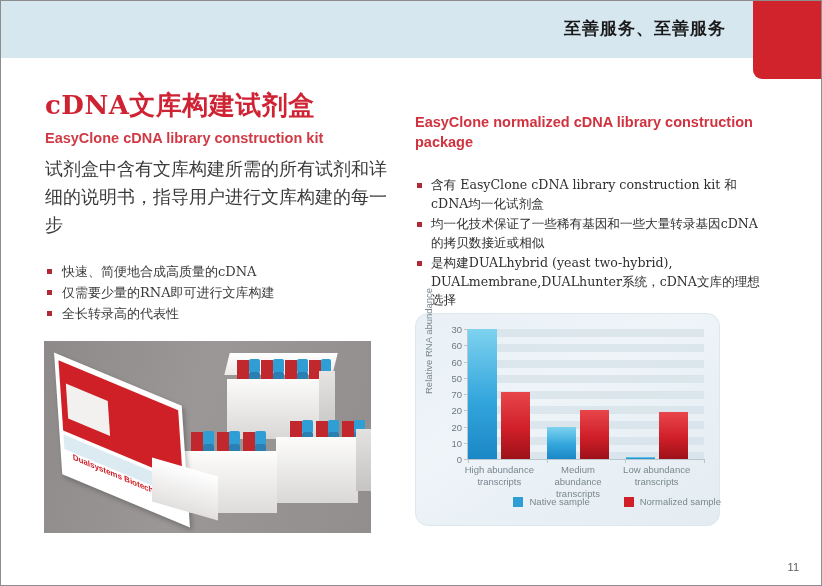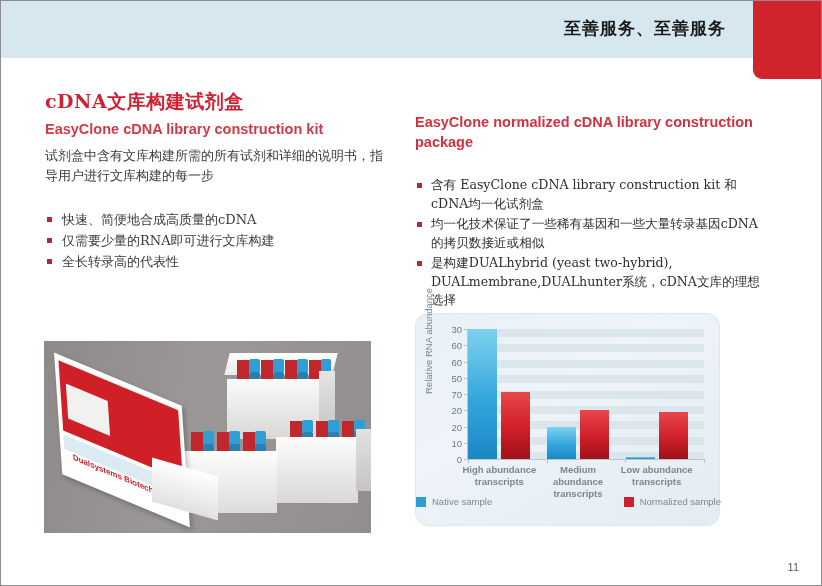--- a/index.html
+++ b/index.html
@@ -35,31 +35,31 @@
     background: #d0232b;
     border-bottom-left-radius: 9px;
   }
 
   
   #left-col {
     position: absolute; left: 44px; top: 88px; width: 350px;
   }
   .title-cn {
     font-family: "DejaVu Serif", "Liberation Serif", serif;
-    font-size: 19px; font-weight: 700; color: #cf2233;
+    font-size: 26px; font-weight: 700; color: #cf2233;
     letter-spacing: .5px; line-height: 1.3;
   }
   .title-en {
     font-family: "Liberation Sans", sans-serif;
     font-size: 14.5px; font-weight: 700; color: #cf3a45;
     margin-top: 6px; line-height: 1.35;
   }
   .body-cn {
     font-family: "DejaVu Serif", "Liberation Serif", serif;
-    font-size: 13px; color: #3a3a3a; line-height: 1.55;
+    font-size: 18px; color: #3a3a3a; line-height: 1.55;
     margin-top: 7px;
   }
   .bullets { margin-top: 22px; list-style: none; }
   .bullets li {
     position: relative; padding-left: 17px;
     font-family: "DejaVu Serif", "Liberation Serif", serif;
     font-size: 13px; color: #3a3a3a; line-height: 1.62;
   }
   .bullets li::before {
     content: ""; position: absolute; left: 2px; top: 8px;
@@ -196,28 +196,28 @@
   .bar { position: absolute; bottom: 0; }
   .bar.native {
     background: linear-gradient(180deg,#7ed2ef 0%, #33a6dd 55%, #1b87c6 100%);
   }
   .bar.normalized {
     background: linear-gradient(180deg,#e8464b 0%, #d01f28 55%, #9d1119 100%);
   }
   .xgroup {
     position: absolute; top: 150px;
     text-align: center; font-size: 9.5px; color: #7a878f;
-    line-height: 1.25; font-family: "Liberation Sans", sans-serif; font-weight: bold;
+    line-height: 1.25; font-family: "Liberation Sans", sans-serif;
   }
   .xtick-mark {
     position: absolute; top: 145px; width: 1px; height: 4px; background: #b9c6ce;
   }
   #legend {
     position: absolute; left: 0; top: 182px; width: 305px;
-    display: flex; justify-content: space-between; gap: 34px;
+    display: flex; justify-content: flex-end; gap: 34px;
   }
   .legend-item { display: flex; align-items: center; gap: 6px; }
   .legend-swatch { width: 10px; height: 10px; display: block; }
   .legend-text { font-size: 9.5px; color: #7a878f; font-family: "Liberation Sans", sans-serif; }
 
   
   #page-number {
     position: absolute; right: 22px; bottom: 12px;
     font-size: 11px; color: #5d5d5d;
     font-family: "Liberation Sans", sans-serif;

